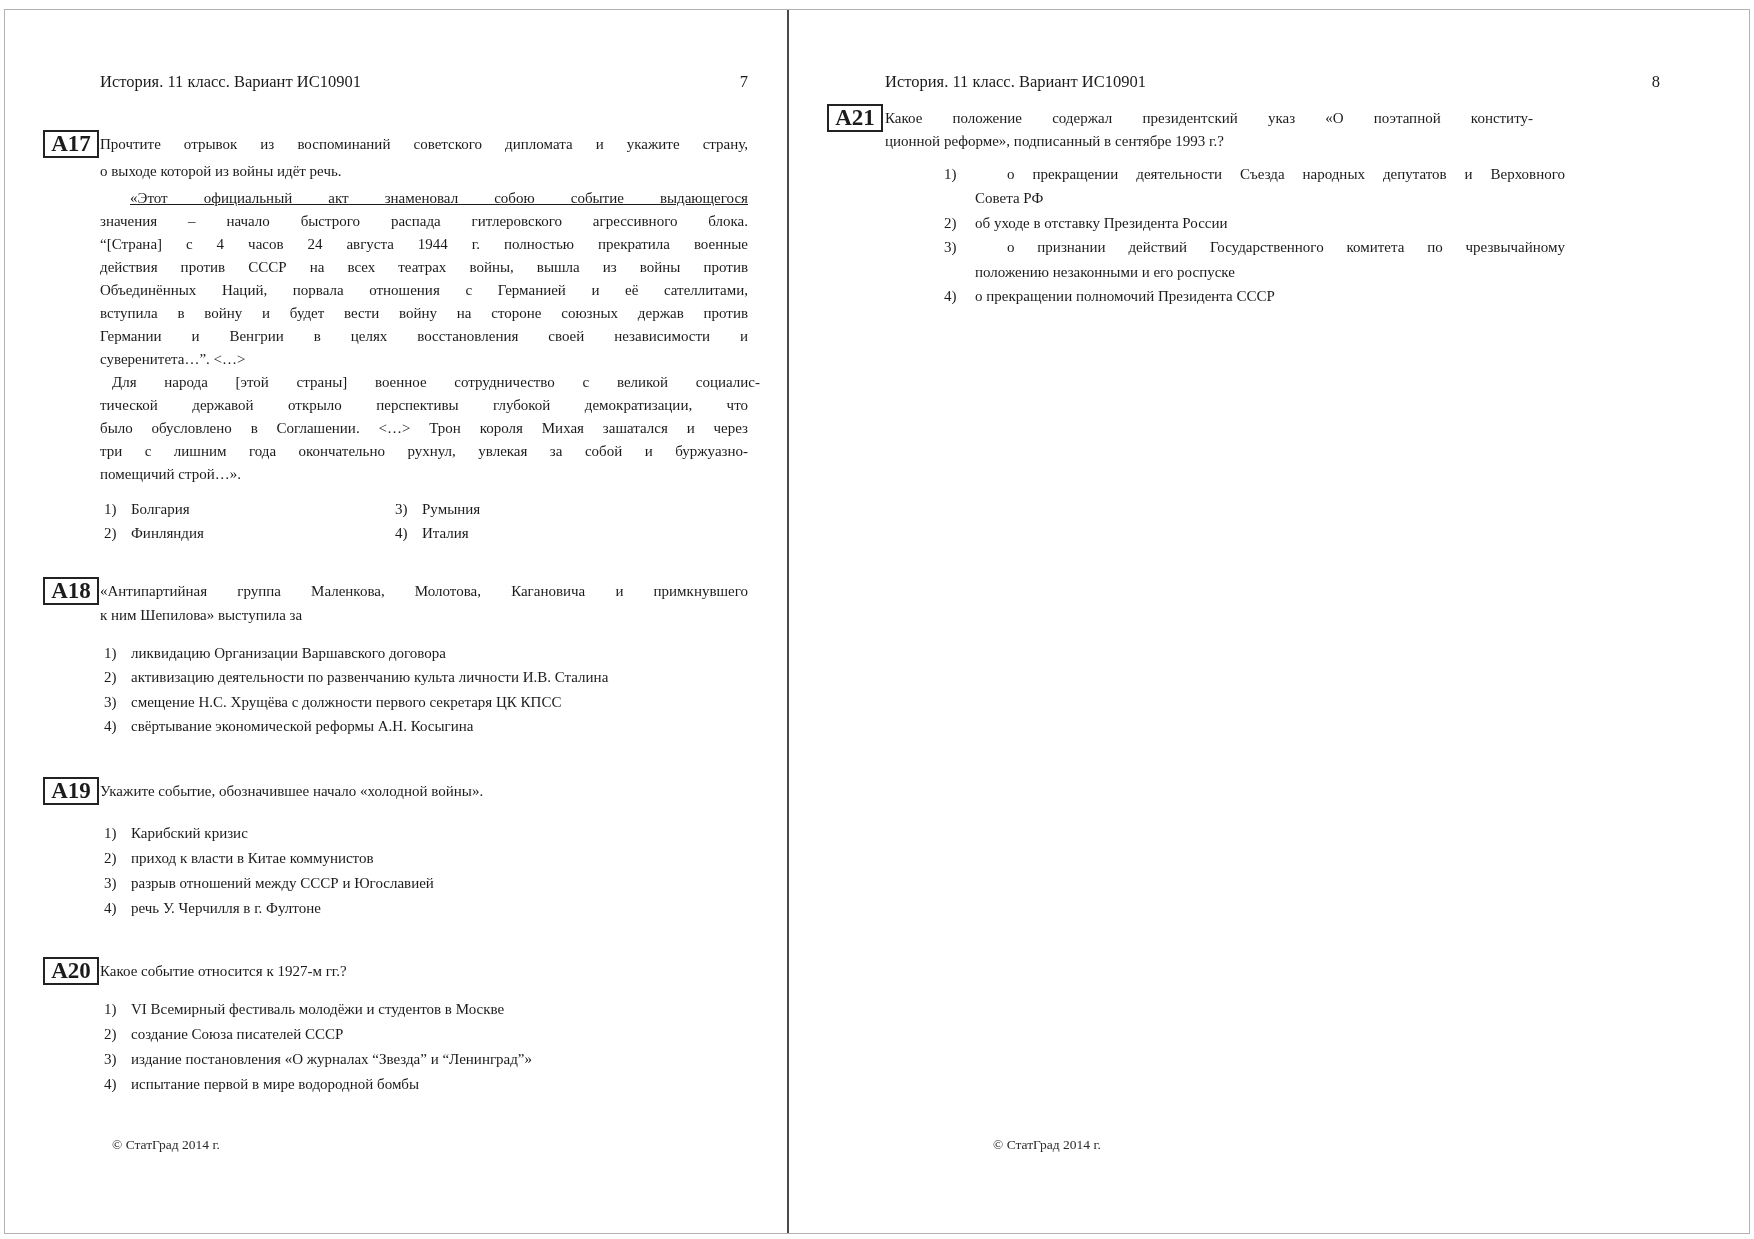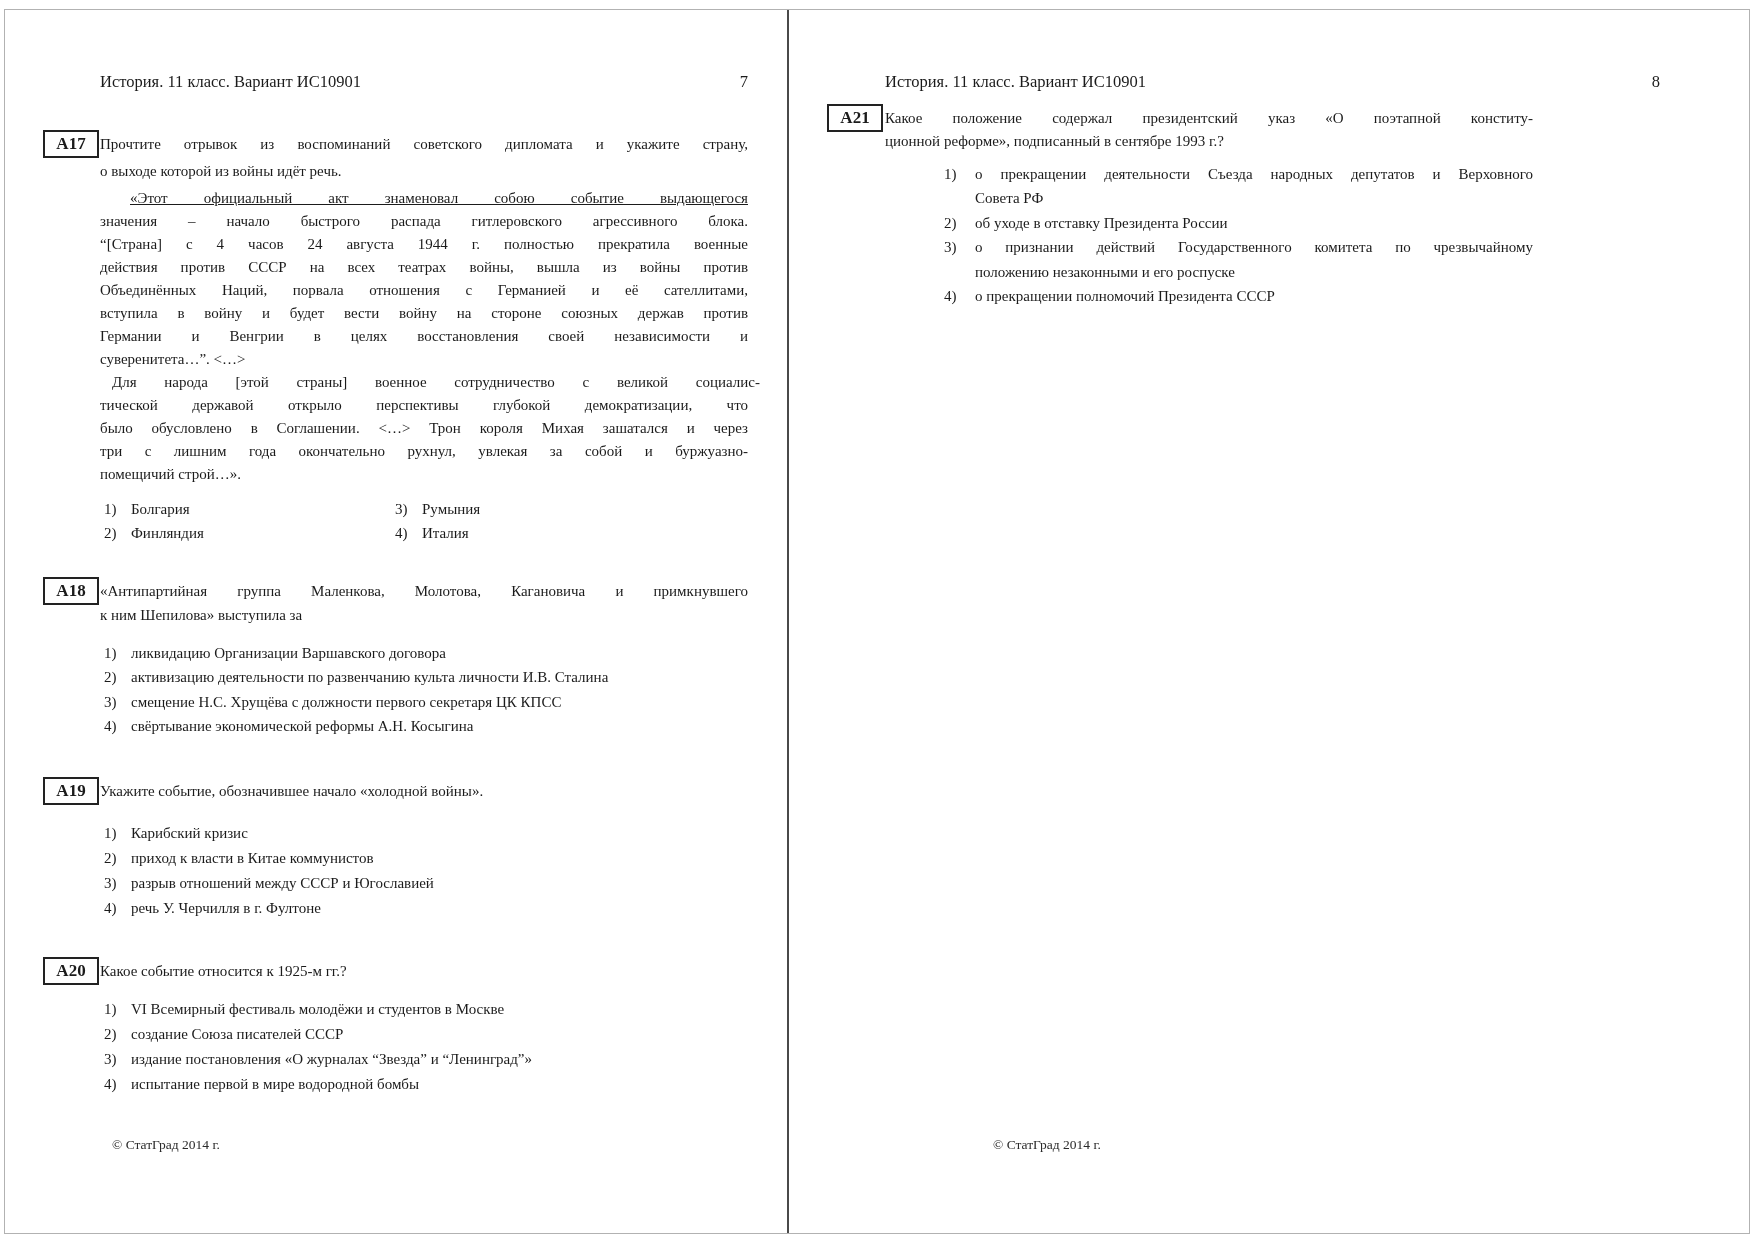--- a/index.html
+++ b/index.html
@@ -9,25 +9,25 @@
   }
   .frame { position:absolute; left:4px; right:4px; top:9px; bottom:5px;
            border:1px solid #b2b2b2; }
   .divider { position:absolute; left:787px; top:10px; bottom:6px; width:2px;
              background:#4a4a4a; }
   .t { position:absolute; font-size:15px; line-height:23px; white-space:nowrap; }
   .hdr { font-size:16.5px; }
   .j { width:648px; text-align:justify; text-align-last:justify;
        white-space:normal; height:23px; overflow:hidden; }
   .jr { width:558px; text-align:justify; text-align-last:justify;
-        white-space:normal; height:23px; overflow:hidden; }
+        white-space:normal; height:23px; overflow:hidden;margin-left:32px; }
   .ind { padding-left:30px; box-sizing:border-box;text-decoration:underline; }
   .qbox { position:absolute; width:52px; height:24px; border:2px solid #222222;
           display:flex; align-items:center; justify-content:center;
-          font-weight:bold; font-size:17px; background:#ffffff; }
+          font-weight:bold; font-size:23px; background:#ffffff; }
   .onum { display:inline-block; min-width:27px; }
   .onum-r { display:inline-block; min-width:31px; }
   .pgnum { text-align:right; width:148px; font-size:16.5px; }
   .foot { font-size:13.5px; color:#2a2a2a; }
 </style>
 </head>
 <body>
 
 <div class="frame"></div>
 <div class="divider"></div>
@@ -68,21 +68,21 @@
   <div class="t" style="left:104px; top:715px"><span class="onum">4)</span><span>свёртывание экономической реформы А.Н. Косыгина</span></div>
 
   <div class="qbox" style="left:43px; top:777px">А19</div>
   <div class="t" style="left:100px; top:780px">Укажите событие, обозначившее начало «холодной войны».</div>
   <div class="t" style="left:104px; top:822px"><span class="onum">1)</span><span>Карибский кризис</span></div>
   <div class="t" style="left:104px; top:847px"><span class="onum">2)</span><span>приход к власти в Китае коммунистов</span></div>
   <div class="t" style="left:104px; top:872px"><span class="onum">3)</span><span>разрыв отношений между СССР и Югославией</span></div>
   <div class="t" style="left:104px; top:897px"><span class="onum">4)</span><span>речь У. Черчилля в г. Фултоне</span></div>
 
   <div class="qbox" style="left:43px; top:957px">А20</div>
-  <div class="t" style="left:100px; top:960px">Какое событие относится к 1925-м гг.?</div>
+  <div class="t" style="left:100px; top:960px">Какое событие относится к 1927-м гг.?</div>
   <div class="t" style="left:104px; top:998px"><span class="onum">1)</span><span>VI Всемирный фестиваль молодёжи и студентов в Москве</span></div>
   <div class="t" style="left:104px; top:1023px"><span class="onum">2)</span><span>создание Союза писателей СССР</span></div>
   <div class="t" style="left:104px; top:1048px"><span class="onum">3)</span><span>издание постановления «О журналах “Звезда” и “Ленинград”»</span></div>
   <div class="t" style="left:104px; top:1073px"><span class="onum">4)</span><span>испытание первой в мире водородной бомбы</span></div>
 
   <div class="t foot" style="left:112px; top:1133px">© СтатГрад 2014 г.</div>
 </div>
 
 <div>
   <div class="t hdr" style="left:885px; top:70px">История. 11 класс. Вариант ИС10901</div>

